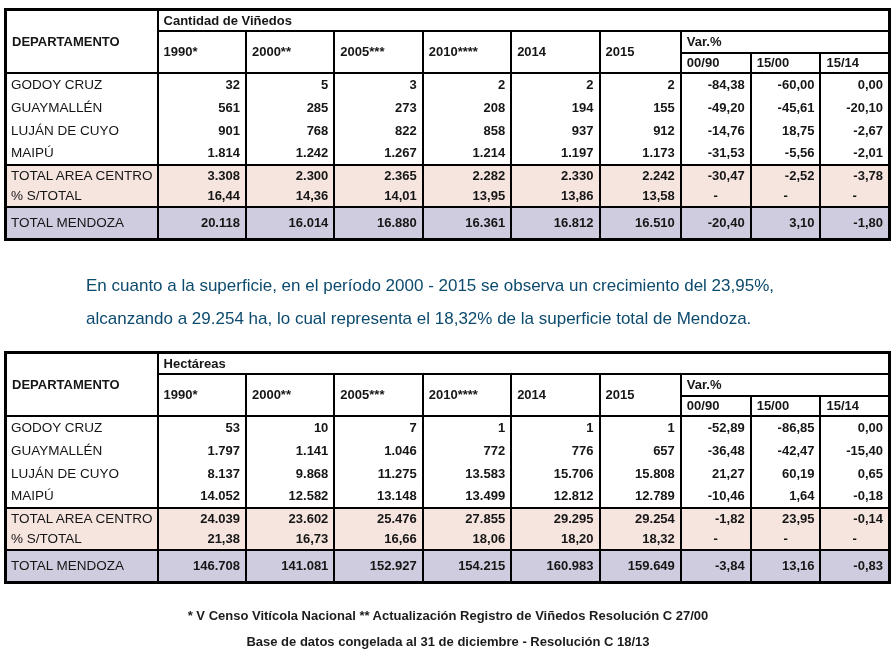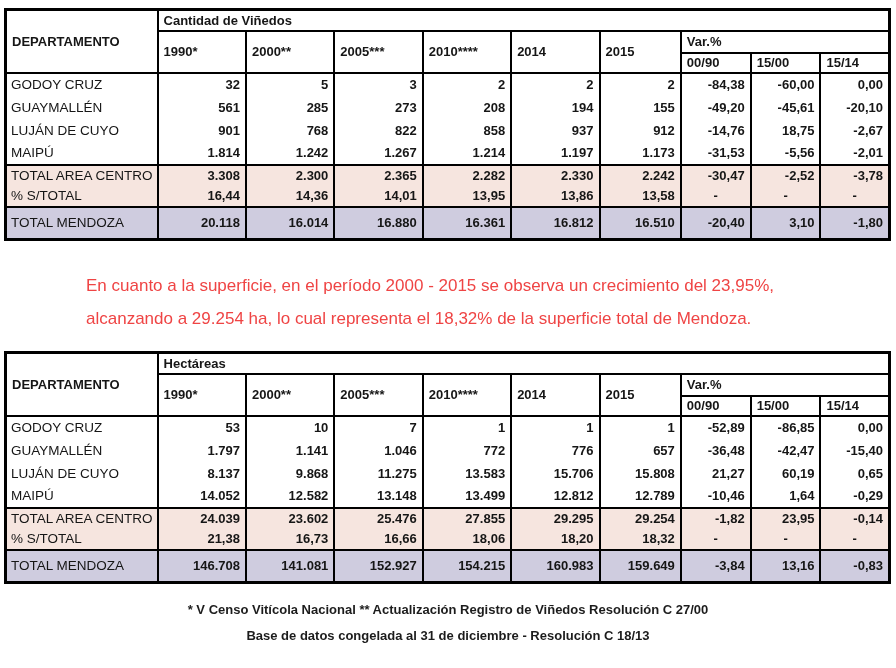--- a/index.html
+++ b/index.html
@@ -61,25 +61,25 @@
   td.dash {
     text-align: center;
     font-weight: bold;
     font-size: 13px;
   }
   .paragraph {
     margin: 28px 50px 16px 86px;
     width: 772px;
     font-size: 17px;
     line-height: 33px;
-    color: #ef4444;
+    color: #0c4a6e;
     text-align: left;
   }
   .footnotes {
-    margin-top: 13px;
+    margin-top: 19px;
     text-align: center;
   }
   .footnote-line {
     font-size: 13px;
     font-weight: bold;
     line-height: 26px;
     color: #1c1c1c;
   }
 </style>
 </head>
@@ -283,21 +283,21 @@
         <tr class="dept">
           <td class="lbl">MAIPÚ</td>
           <td class="num">14.052</td>
           <td class="num">12.582</td>
           <td class="num">13.148</td>
           <td class="num">13.499</td>
           <td class="num">12.812</td>
           <td class="num">12.789</td>
           <td class="num">-10,46</td>
           <td class="num">1,64</td>
-          <td class="num">-0,29</td>
+          <td class="num">-0,18</td>
         </tr>
         <tr class="pink pink-a">
           <td class="lbl">TOTAL AREA CENTRO</td>
           <td class="num">24.039</td>
           <td class="num">23.602</td>
           <td class="num">25.476</td>
           <td class="num">27.855</td>
           <td class="num">29.295</td>
           <td class="num">29.254</td>
           <td class="num">-1,82</td>

